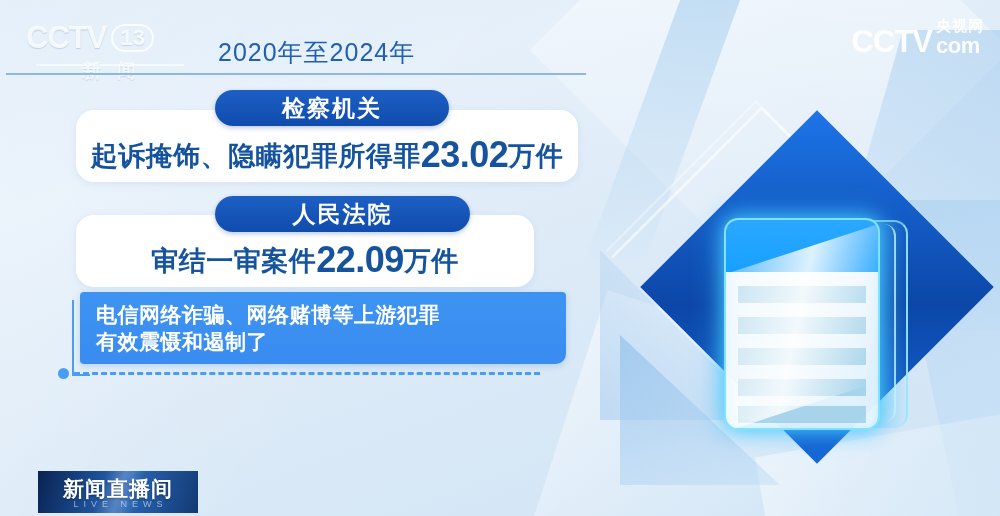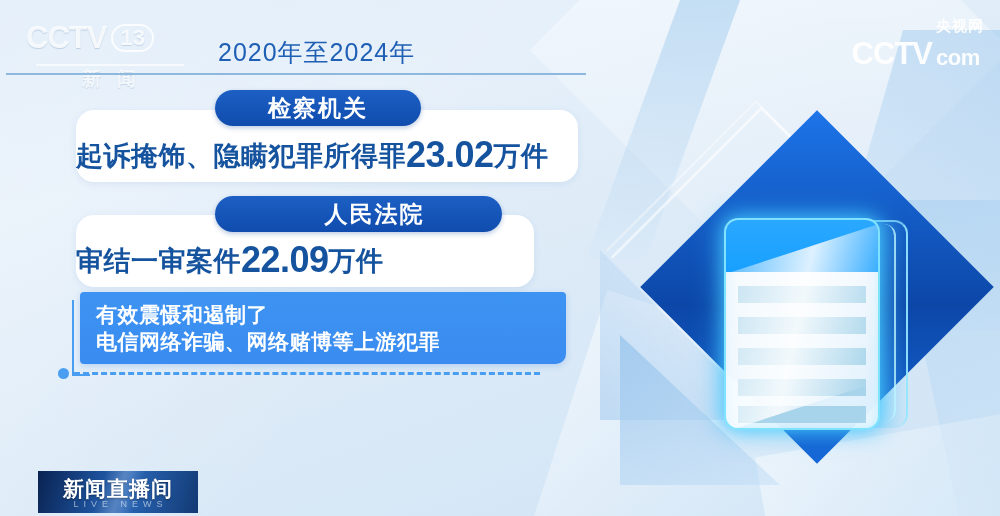--- a/index.html
+++ b/index.html
@@ -94,21 +94,21 @@
     color: rgba(255,255,255,0.85);
     border: 2px solid rgba(255,255,255,0.8);
     border-radius: 14px;
     padding: 0 7px;
     line-height: 24px;
     margin-left: 2px;
     text-shadow: 0 1px 1px rgba(110,150,190,0.3);
     text-align: center;
   }
   .cctv13-sub {
-    margin-top: 10px;
+    margin-top: 2px;
     font-size: 19px;
     letter-spacing: 16px;
     text-align: center;
     color: rgba(255,255,255,0.78);
     font-weight: 700;
     text-shadow: 0 1px 1px rgba(110,150,190,0.3);
     padding-left: 12px;
   }
   .cctv13-rule {
     position: absolute;
@@ -132,21 +132,21 @@
     letter-spacing: -1px;
     color: rgba(255,255,255,0.92);
     line-height: 1;
   }
   .cctv-com-right { display: flex; flex-direction: column; line-height: 1; }
   .cctv-com-cn {
     font-size: 15px;
     font-weight: 700;
     color: rgba(255,255,255,0.92);
     letter-spacing: 1px;
-    margin-bottom: 14px;
+    margin-bottom: 2px;
   }
   .cctv-com-tld {
     font-size: 22px;
     font-weight: 700;
     color: rgba(255,255,255,0.92);
     letter-spacing: -0.5px;
   }
 
   
   .title-block { position: absolute; left: 218px; top: 36px; }
@@ -170,20 +170,21 @@
     background: #ffffff;
     border-radius: 18px;
     box-shadow: 0 2px 7px rgba(90,140,190,0.13);
   }
   .card-1 { left: 76px; top: 110px; width: 502px; height: 72px; }
   .card-2 { left: 76px; top: 215px; width: 458px; height: 72px; }
 
   .stat-line {
     position: absolute;
     left: 0; right: 0;
+    text-align: center;
     color: #15539f;
     font-weight: 700;
     white-space: nowrap;
   }
   .stat-1 { top: 24px; font-size: 27px; letter-spacing: 0.5px; }
   .stat-2 { top: 24px; font-size: 27px; letter-spacing: 0.5px; }
   .stat-num {
     font-size: 36px;
     font-weight: 900;
     letter-spacing: -0.5px;
@@ -198,22 +199,22 @@
     background: linear-gradient(180deg, #1d5fc4 0%, #0f4cad 100%);
     color: #ffffff;
     font-size: 23px;
     font-weight: 700;
     letter-spacing: 2px;
     display: flex;
     align-items: center;
     justify-content: center;
     box-shadow: 0 2px 5px rgba(30,80,160,0.3);
   }
-  .pill-1 { left: 215px; top: 90px; width: 206px; }
-  .pill-2 { left: 215px; top: 196px; width: 255px; padding-left: 32px; }
+  .pill-1 { left: 215px; top: 90px; width: 234px; }
+  .pill-2 { left: 215px; top: 196px; width: 255px; }
 
   
   .callout-frame {
     position: absolute;
     left: 72px; top: 300px;
     width: 16px; height: 74px;
     border-left: 2px solid #4a9ef2;
     border-bottom: 2px solid #4a9ef2;
   }
   .callout {
@@ -461,22 +462,22 @@
       <span>审结一审案件</span><span class="stat-num">22.09</span><span>万件</span>
     </div>
   </div>
   <div class="pill pill-2">
     <span>人民法院</span>
   </div>
 
   <div class="callout-frame"></div>
   <div class="callout">
     <div class="callout-text">
+      <div>电信网络诈骗、网络赌博等上游犯罪</div>
       <div>有效震慑和遏制了</div>
-      <div>电信网络诈骗、网络赌博等上游犯罪</div>
     </div>
   </div>
 
   <div class="dot"></div>
   <div class="dashes"></div>
 
 
   <div class="live-banner">
     <div class="live-cn">新闻直播间</div>
     <div class="live-en">LIVE NEWS</div>

